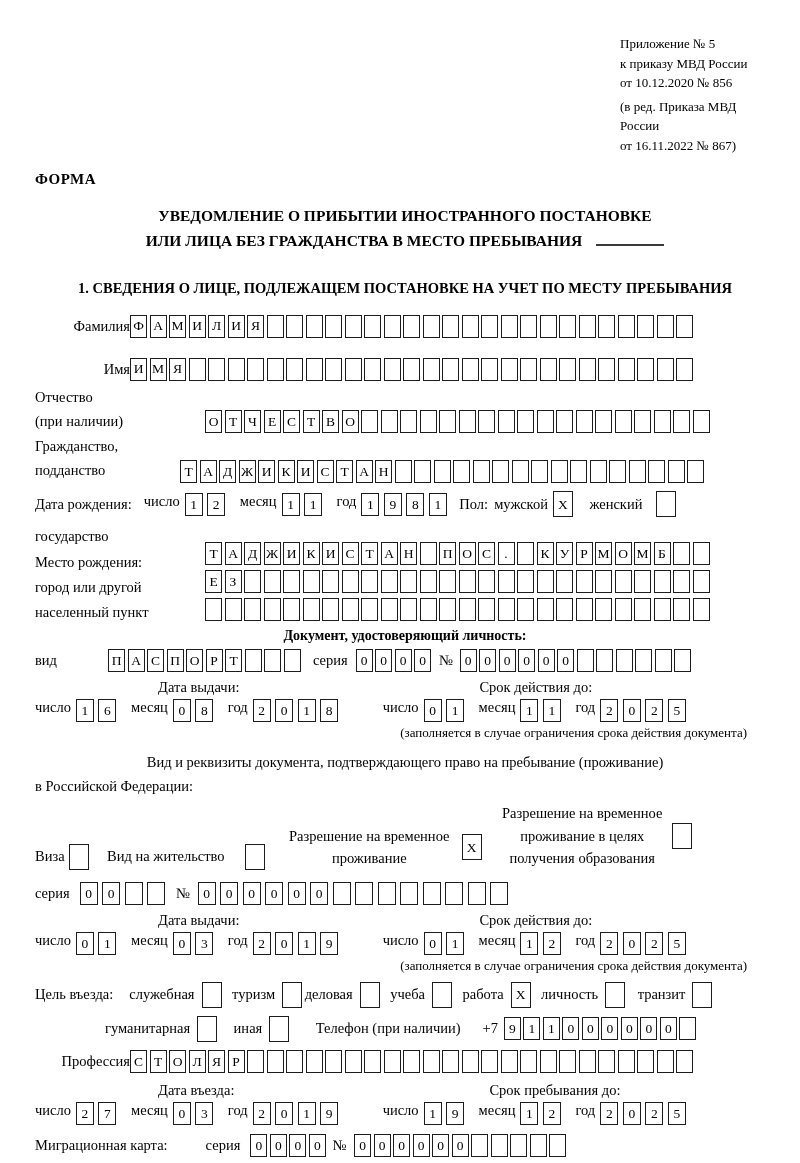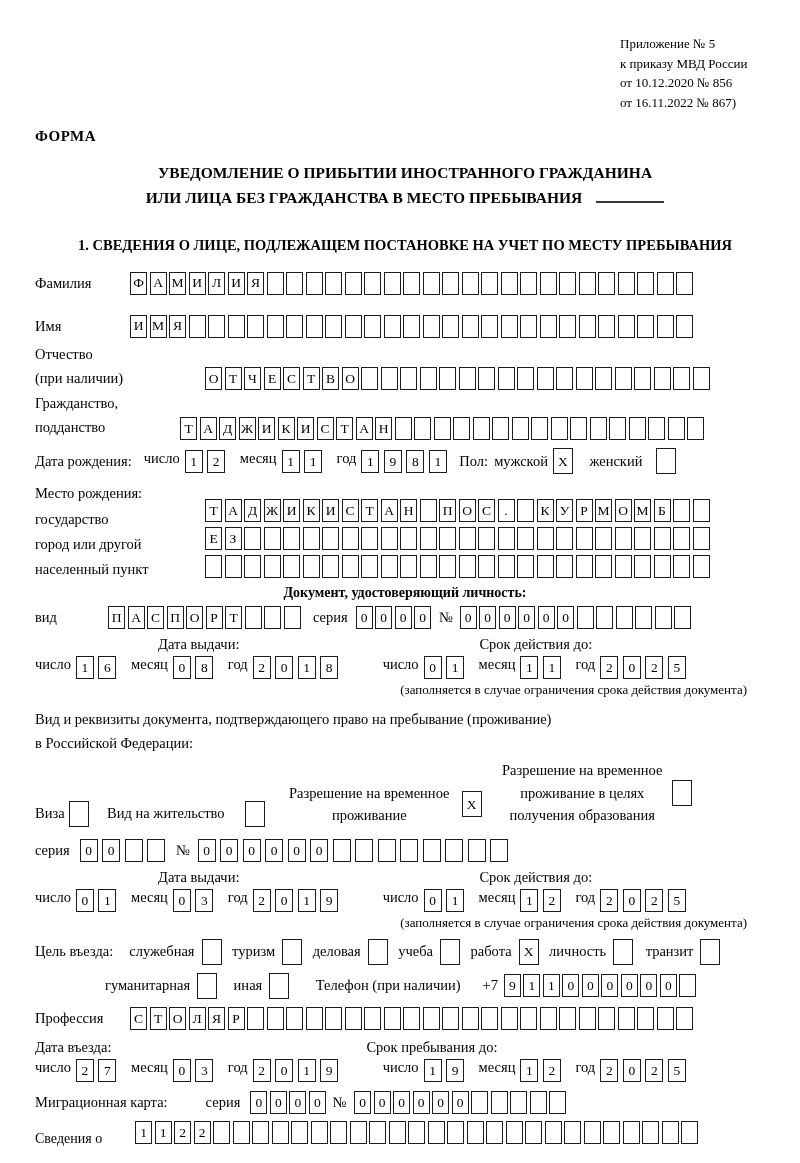--- a/index.html
+++ b/index.html
@@ -19,49 +19,50 @@
   .rowt { display:flex; align-items:flex-end; margin-top:5px; }
   .lbl { flex:none; }
   .boxes { display:inline-flex; flex-wrap:nowrap; }
   .cell {
     display:inline-flex; width:17px; height:23px; border:1.5px solid #1c1c1c;
     margin-right:2.5px; align-items:center; justify-content:center;
     font-size:13.5px; flex:none; background:#fff; line-height:1;
   }
   .sp .cell { width:18px; margin-right:4.5px; }
   .chk .cell { width:20px; height:26px; }
-  .w95 { width:95px; } .w170 { width:170px; } .w145 { width:145px; }
+  .w95 { width:95px;text-align:right; } .w170 { width:170px; } .w145 { width:145px; }
   .lblcol { line-height:1.65; flex:none; }
   .brows .boxes { margin-bottom:5px; }
   .note-r { text-align:right; font-size:13px; padding-right:28px; margin-top:3px; }
   .dateheads { display:flex; margin-top:7px; font-size:14.5px; }
   .dgroup { display:inline-flex; align-items:flex-start; }
   .dgroup .t { margin-right:5px; }
   .mlab { margin:0 5px 0 10px; }
   .opt { display:inline-flex; align-items:center; }
   .opt .boxes { margin-left:7px; }
   .optlines { text-align:center; line-height:1.55; }
-  .docline { margin-top:9px; line-height:1.7; }
+  .docline { margin-top:9px; line-height:1.7;text-align:center; }
 </style>
 </head>
 <body>
 
 <div class="page">
 
   <div class="hdr">
     <div>Приложение № 5</div>
     <div>к приказу МВД России</div>
     <div>от 10.12.2020 № 856</div>
+    <div class="gap">(в ред. Приказа МВД России</div>
     <div>от 16.11.2022 № 867)</div>
   </div>
 
   <div class="forma">ФОРМА</div>
 
   <div class="title">
-    <div>УВЕДОМЛЕНИЕ О ПРИБЫТИИ ИНОСТРАННОГО ГРАЖДАНИНА</div>
+    <div>УВЕДОМЛЕНИЕ О ПРИБЫТИИ ИНОСТРАННОГО ПОСТАНОВКЕ</div>
     <div><span>ИЛИ ЛИЦА БЕЗ ГРАЖДАНСТВА В МЕСТО ПРЕБЫВАНИЯ</span><span class="t-underline"></span></div>
   </div>
 
   <div class="sec">1. СВЕДЕНИЯ О ЛИЦЕ, ПОДЛЕЖАЩЕМ ПОСТАНОВКЕ НА УЧЕТ ПО МЕСТУ ПРЕБЫВАНИЯ</div>
 
   <div class="row" style="margin-top:18px">
     <span class="lbl w95">Фамилия</span>
     <span class="boxes">
         <span class="cell">Ф</span>
         <span class="cell">А</span>
@@ -228,22 +229,22 @@
         <span class="cell">X</span>
       </span>
     <span style="margin-left:12px">женский</span>
     <span class="boxes chk" style="margin-left:14px">
         <span class="cell"></span>
       </span>
   </div>
 
   <div class="rowt brows" style="margin-top:7px">
     <span class="lblcol w170" style="line-height:1.75">
+      <div>государство</div>
       <div>Место рождения:</div>
-      <div>государство</div>
       <div>город или другой</div>
       <div>населенный пункт</div>
     </span>
     <span>
       <div class="boxes">
           <span class="cell">Т</span>
           <span class="cell">А</span>
           <span class="cell">Д</span>
           <span class="cell">Ж</span>
           <span class="cell">И</span>
@@ -531,21 +532,21 @@
         <span class="boxes chk">
           <span class="cell"></span>
         </span>
       </span>
     <span class="opt" style="margin-left:8px">
         <span>туризм</span>
         <span class="boxes chk">
           <span class="cell"></span>
         </span>
       </span>
-    <span class="opt" style="margin-left:8px">
+    <span class="opt" style="">
         <span>деловая</span>
         <span class="boxes chk">
           <span class="cell"></span>
         </span>
       </span>
     <span class="opt" style="margin-left:8px">
         <span>учеба</span>
         <span class="boxes chk">
           <span class="cell"></span>
         </span>
@@ -628,21 +629,21 @@
         <span class="cell"></span>
         <span class="cell"></span>
         <span class="cell"></span>
         <span class="cell"></span>
         <span class="cell"></span>
         <span class="cell"></span>
       </span>
   </div>
 
   <div class="dateheads" style="margin-top:9px">
-    <span style="">Дата въезда:</span>
+    <span style="margin-left:123px">Дата въезда:</span>
     <span style="margin-left:255px">Срок пребывания до:</span>
   </div>
   <div class="row sp" style="margin-top:3px">
     <span class="dgroup">
       <span class="t">число</span>
       <span class="boxes">
           <span class="cell">2</span>
           <span class="cell">7</span>
         </span>
       <span class="t mlab">месяц</span>

